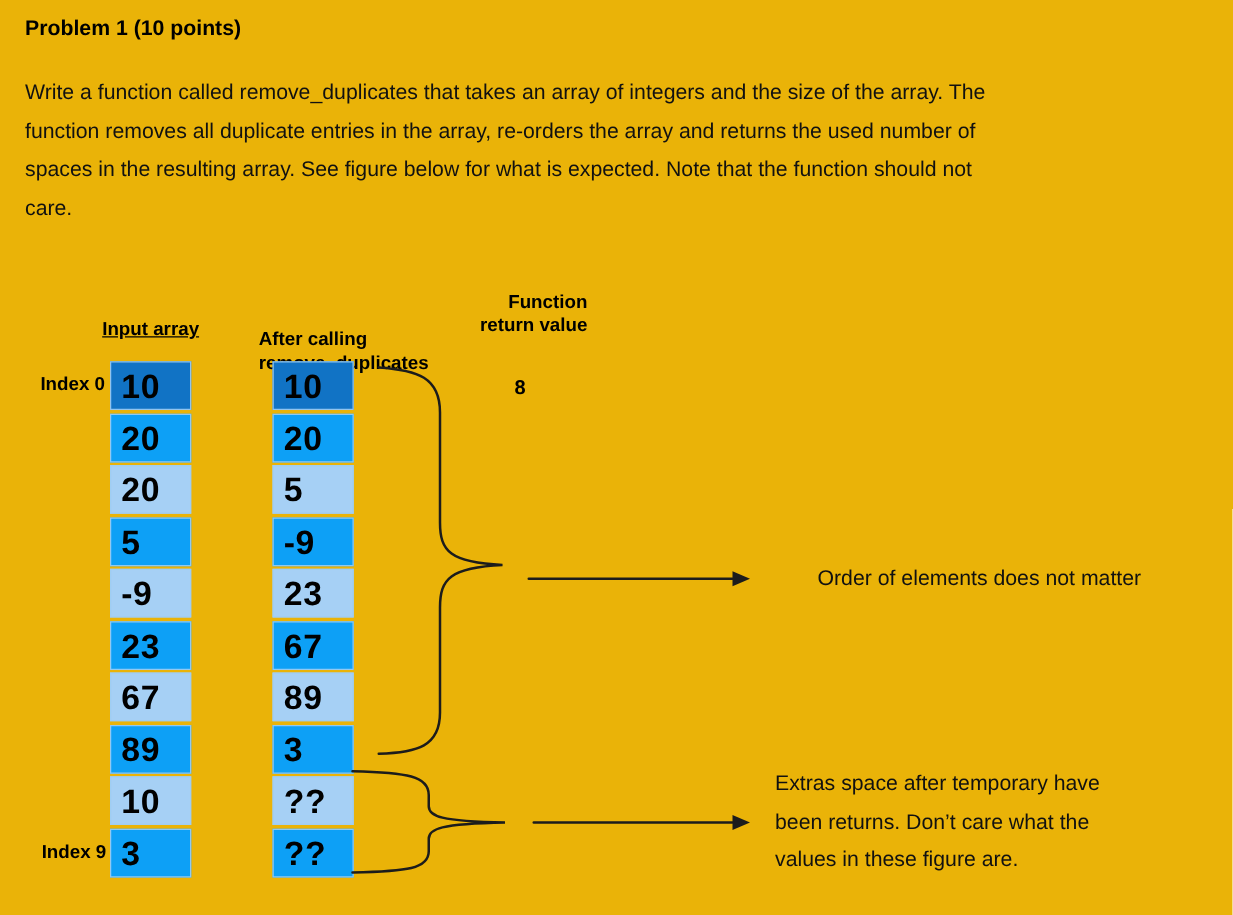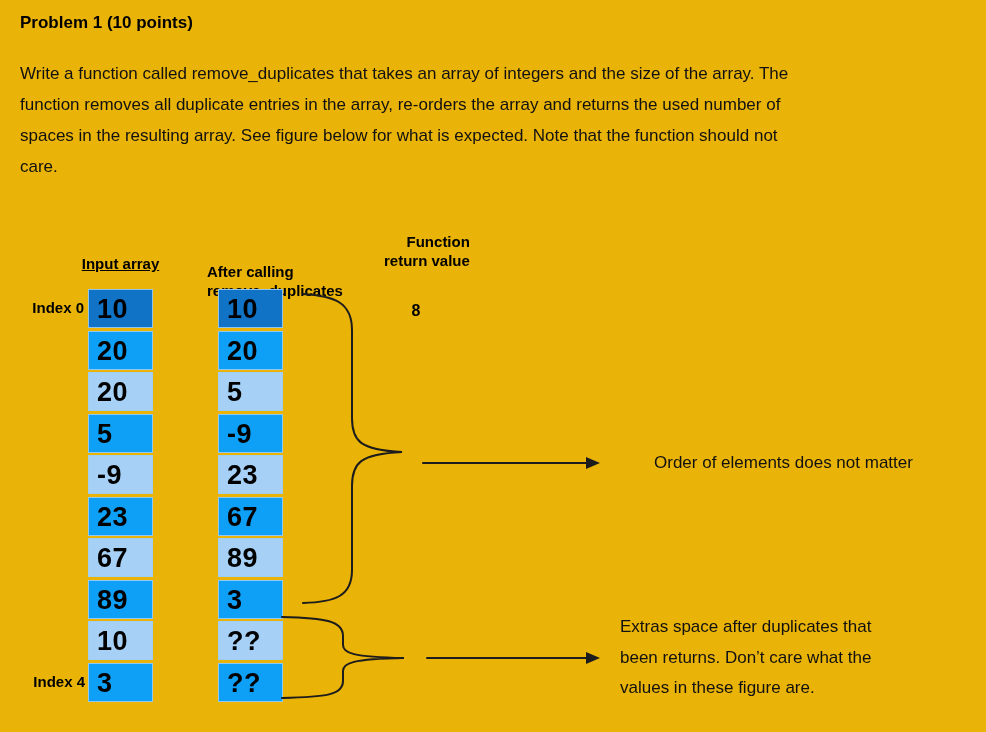--- a/index.html
+++ b/index.html
@@ -54,21 +54,21 @@
   </div>
 
   <div id="return-header" class="abs col-header">
     <div>Function</div>
     <div>return value</div>
   </div>
 
   <div id="return-value" class="abs">8</div>
 
   <div id="index-top" class="abs index-label">Index 0</div>
-  <div id="index-bottom" class="abs index-label">Index 4</div>
+  <div id="index-bottom" class="abs index-label">Index 9</div>
 
   <div id="input-col" class="abs array-col">
       <div class="cell" style="background-color: rgb(17, 115, 197);">10</div>
       <div class="cell" style="background-color: rgb(13, 160, 246);">20</div>
       <div class="cell" style="background-color: rgb(166, 208, 245);">20</div>
       <div class="cell" style="background-color: rgb(13, 160, 246);">5</div>
       <div class="cell" style="background-color: rgb(166, 208, 245);">-9</div>
       <div class="cell" style="background-color: rgb(13, 160, 246);">23</div>
       <div class="cell" style="background-color: rgb(166, 208, 245);">67</div>
       <div class="cell" style="background-color: rgb(13, 160, 246);">89</div>
@@ -95,18 +95,18 @@
       <line x1="423" y1="463" x2="586" y2="463"></line>
       <line x1="427" y1="658" x2="586" y2="658"></line>
     </g>
     <polygon points="586,457 600,463 586,469" fill="#1c1c1c"></polygon>
     <polygon points="586,652 600,658 586,664" fill="#1c1c1c"></polygon>
   </svg>
 
   <div id="annotation-order" class="abs annotation">Order of elements does not matter</div>
 
   <div id="annotation-extras" class="abs annotation">
-    <div>Extras space after duplicates that</div>
+    <div>Extras space after temporary have</div>
     <div>been returns. Don’t care what the</div>
     <div>values in these figure are.</div>
   </div>
 
 </div>
 
 </body></html>

